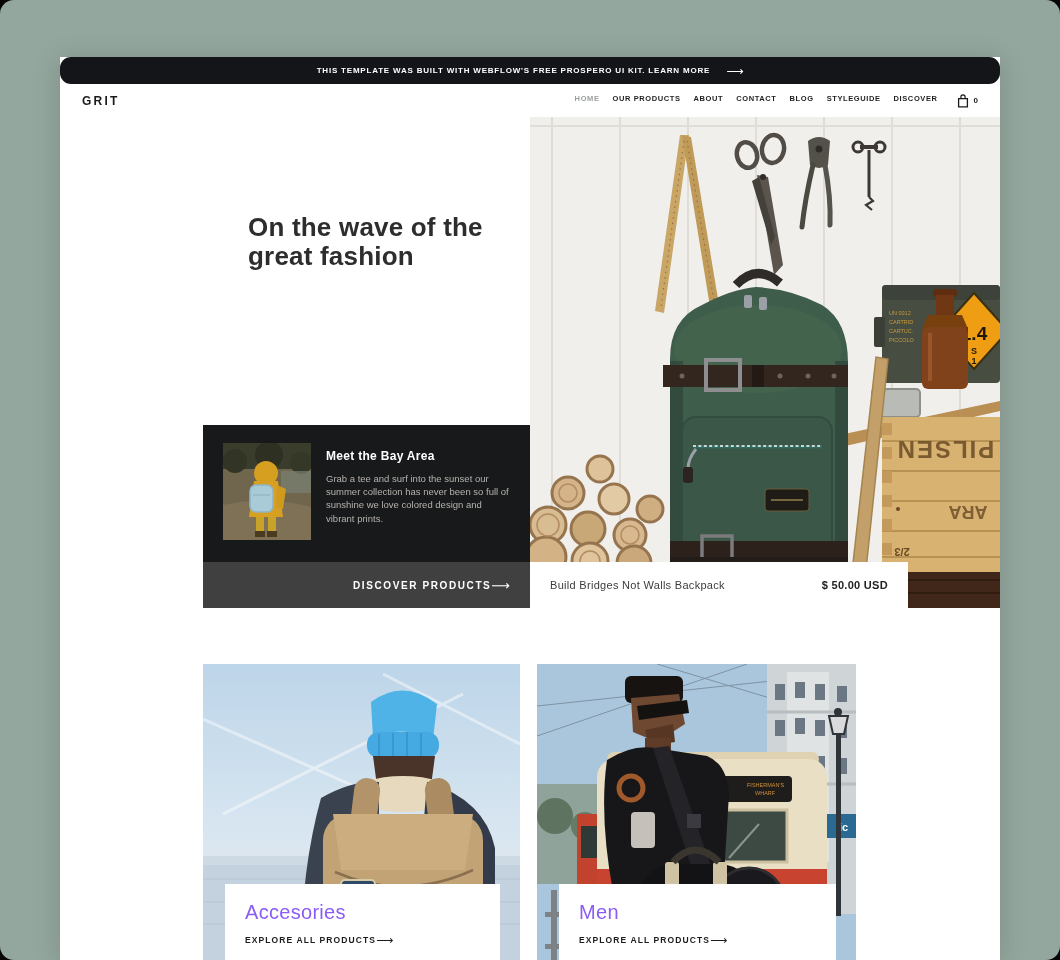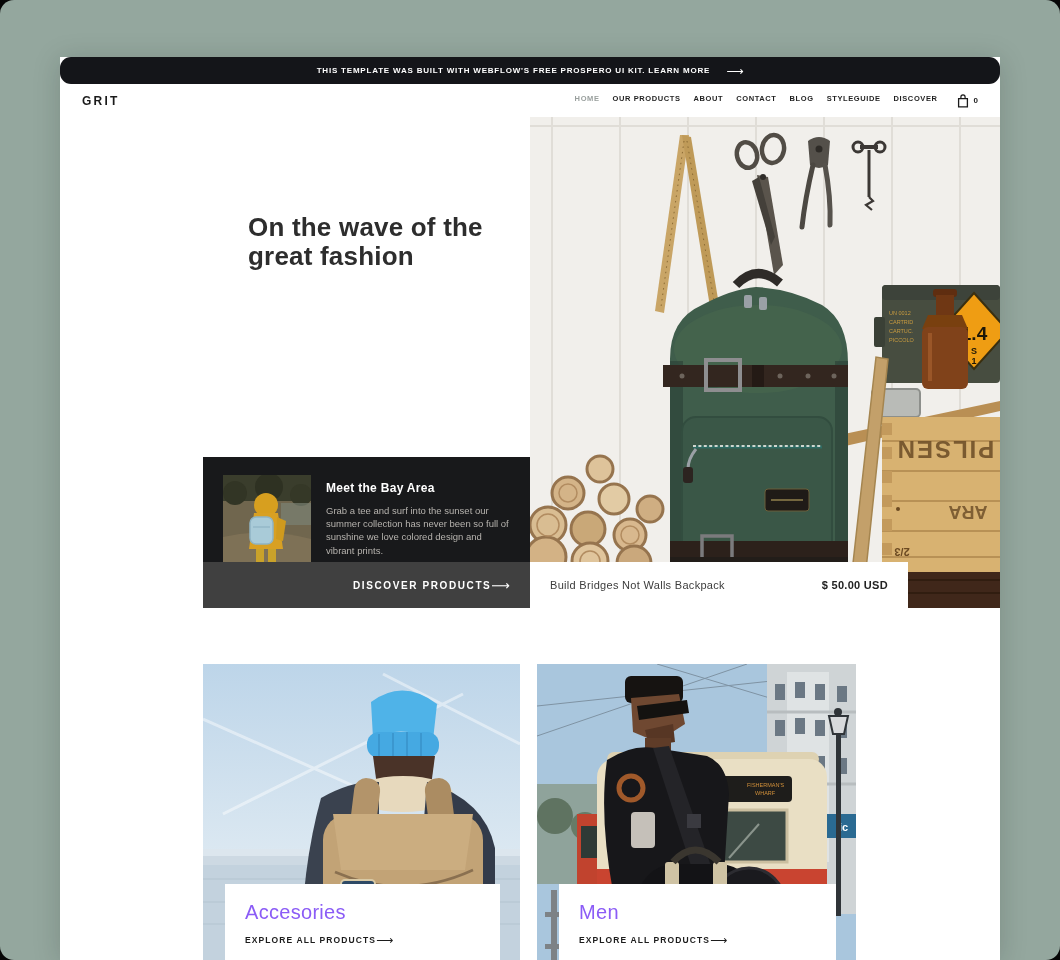--- a/index.html
+++ b/index.html
@@ -23,21 +23,21 @@
   .cart{display:flex;align-items:center;gap:5px;margin-left:6px;cursor:pointer;}
   .cart-count{font-size:8px;font-weight:700;color:#1a1a1a;}
 
   
   .hero{position:relative;height:491px;background:#fff;}
   .hero-copy{position:absolute;left:164px;top:96px;width:262px;margin-left:24px;}
   .hero-title{font-size:26px;line-height:29px;font-weight:600;color:#2d2d2d;letter-spacing:.2px;}
   .hero-desc{margin-top:17px;width:256px;font-size:9.5px;line-height:14.5px;color:#9b9b9b;letter-spacing:.2px;}
 
   .promo-card{position:absolute;left:143px;top:308px;width:327px;height:137px;background:#18191b;
-    display:flex;gap:15px;padding:18px 20px;box-sizing:border-box;margin-top:32px;}
+    display:flex;gap:15px;padding:18px 20px;box-sizing:border-box;}
   .promo-thumb{width:88px;height:97px;flex:none;}
   .promo-text{flex:1;}
   .promo-title{font-size:12px;font-weight:700;color:#fff;margin-top:6px;letter-spacing:.3px;}
   .promo-body{margin-top:9px;font-size:9.5px;line-height:13.2px;color:#b6b3ae;}
 
   .promo-cta{position:absolute;left:143px;top:445px;width:327px;height:46px;background:#404040;
     display:flex;align-items:center;justify-content:flex-end;padding:0 20px;box-sizing:border-box;cursor:pointer;}
   .promo-cta-label{color:#fff;font-size:10px;font-weight:700;letter-spacing:1.6px;}
   .promo-cta-arrow{color:#fff;font-size:13px;}
 

